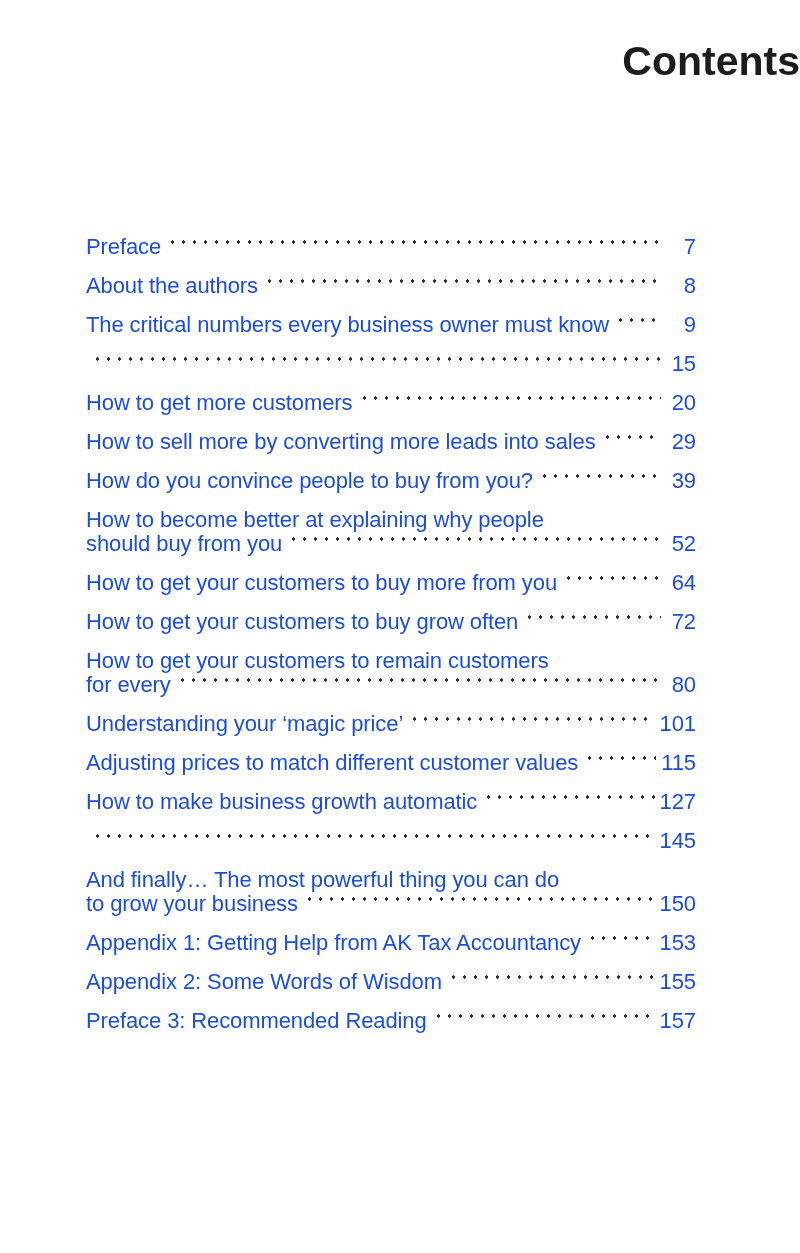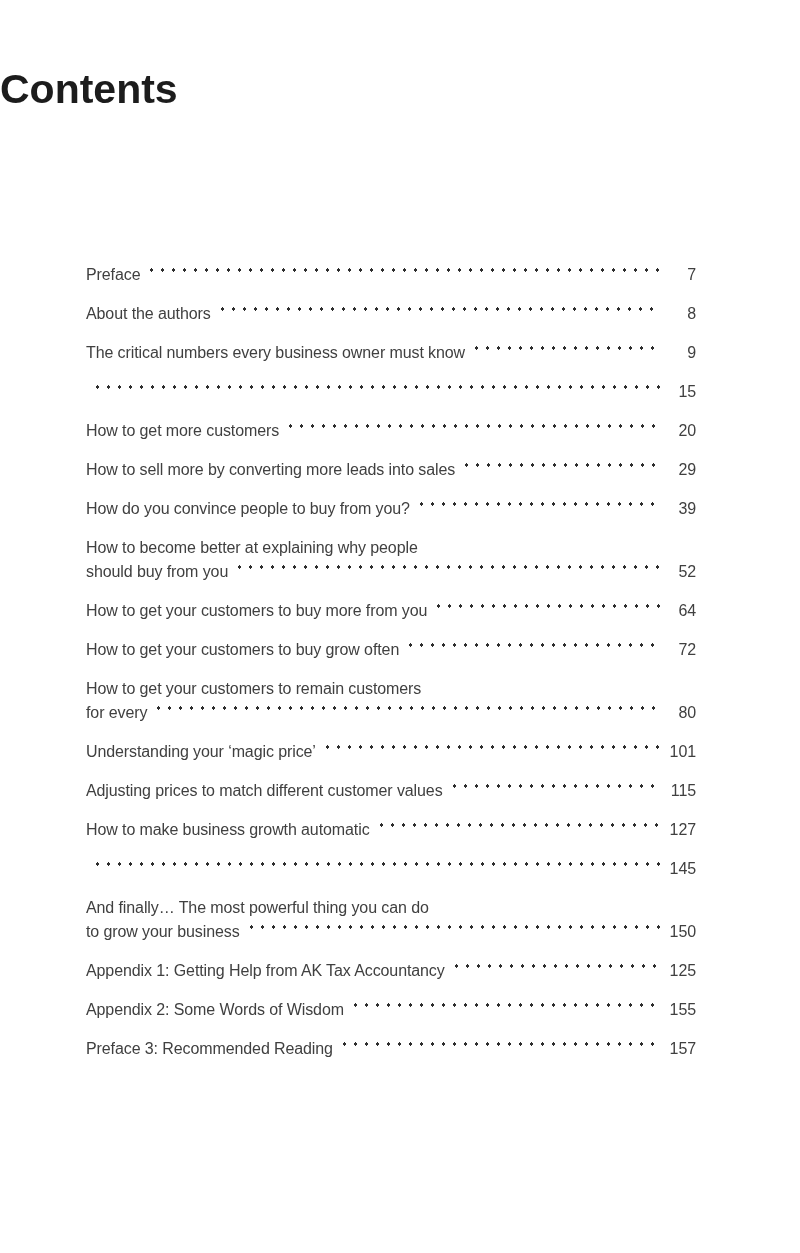--- a/index.html
+++ b/index.html
@@ -11,38 +11,38 @@
     position: relative;
     width: 800px;
     height: 1253px;
     background: #ffffff;
     font-family: "Liberation Sans", sans-serif;
     color: #262626;
     overflow: hidden;
   }
   .title {
     margin: 0;
-    padding-top: 66px;
-    text-align: left;
+    padding-top: 38px;
+    text-align: right;
     font-size: 41px;
     font-weight: 800;
     letter-spacing: 0px;
     color: #1c1c1c;
   }
   .toc {
     margin-top: 150px;
     padding-left: 86px;
     padding-right: 104px;
   }
   .entry {
     margin-bottom: 15px;
-    font-size: 16px;
+    font-size: 22px;
     line-height: 24px;
     letter-spacing: -0.1px;
-    color: #404040;
+    color: #1d4ed8;
   }
   .wrap-line {
     white-space: nowrap;
   }
   .row {
     display: flex;
     align-items: baseline;
   }
   .text {
     white-space: nowrap;
@@ -212,21 +212,21 @@
       <span class="dots"></span>
       <span class="pagenum">150</span>
     </div>
   </div>
 
   <div class="entry">
 
     <div class="row">
       <span class="text">Appendix 1: Getting Help from AK Tax Accountancy</span>
       <span class="dots"></span>
-      <span class="pagenum">125</span>
+      <span class="pagenum">153</span>
     </div>
   </div>
 
   <div class="entry">
 
     <div class="row">
       <span class="text">Appendix 2: Some Words of Wisdom</span>
       <span class="dots"></span>
       <span class="pagenum">155</span>
     </div>

